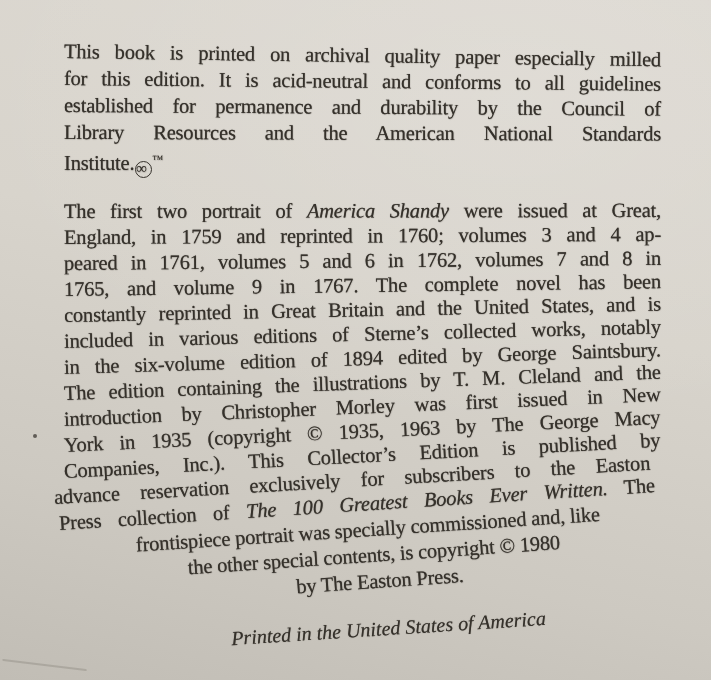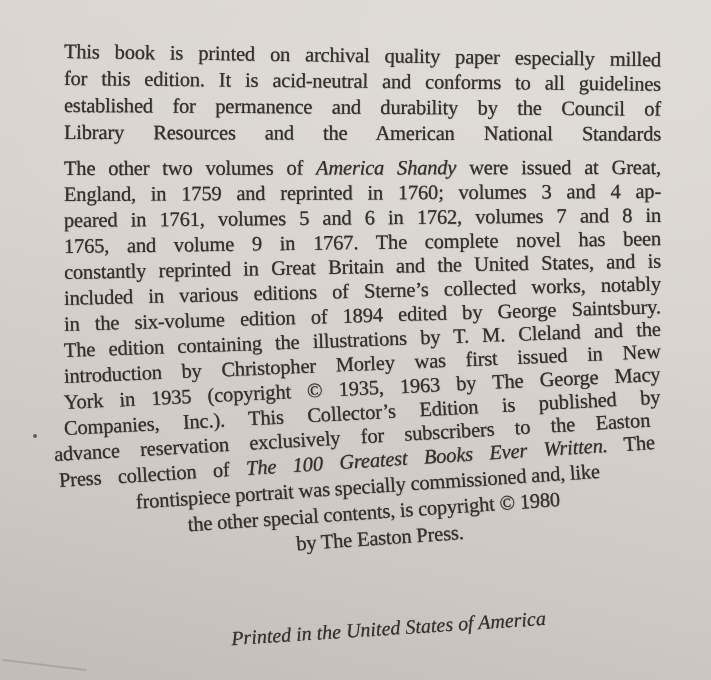--- a/index.html
+++ b/index.html
@@ -17,21 +17,21 @@
       linear-gradient(193deg, #ddd9d2 0%, #d8d4cc 42%, #cdc9c1 75%, #c1bdb5 100%);
     font-family: "Liberation Serif", "DejaVu Serif", serif;
     color: #35312b;
   }
   .textblock {
     position: absolute;
     left: 64px; top: 38px;
     width: 597px;
   }
   .para { margin: 0; }
-  .para1 { margin-bottom: 9px; }
+  .para1 { margin-bottom: 20px; }
   .line {
     position: relative;
     font-size: 20.5px;
     letter-spacing: -0.2px;
     white-space: nowrap;
     text-shadow: 0 0 0.8px rgba(53,49,43,0.75), 0.4px 0.6px 1px rgba(53,49,43,0.18);
     transform-origin: 0 50%;
     transform: translateX(var(--tx, 0px)) rotate(var(--r, 0deg));
   }
   .para1 .line { line-height: 27px; }
@@ -91,24 +91,25 @@
 
 <div class="page">
 
   <div class="textblock">
 
     <div class="para para1">
       <div class="line j" style="--r:0.8deg">This book is printed on archival quality paper especially milled</div>
       <div class="line j" style="--r:0.55deg">for this edition. It is acid-neutral and conforms to all guidelines</div>
       <div class="line j" style="--r:0.35deg">established for permanence and durability by the Council of</div>
       <div class="line j" style="--r:0.15deg">Library Resources and the American National Standards</div>
+      <div class="line noj" style="--r:0deg"><span>Institute.</span><span class="ppicon">∞</span><span class="tmsym">™</span></div>
     </div>
 
     <div class="para para2">
-      <div class="line j" style="--r:-0.1deg"><span>The other two volumes of </span><span class="ital">America Shandy</span><span> were issued at Great,</span></div>
+      <div class="line j" style="--r:-0.1deg"><span>The first two portrait of </span><span class="ital">America Shandy</span><span> were issued at Great,</span></div>
       <div class="line j" style="--r:-0.3deg">England, in 1759 and reprinted in 1760; volumes 3 and 4 ap-</div>
       <div class="line j" style="--r:-0.5deg">peared in 1761, volumes 5 and 6 in 1762, volumes 7 and 8 in</div>
       <div class="line j" style="--r:-0.75deg">1765, and volume 9 in 1767. The complete novel has been</div>
       <div class="line j" style="--r:-1.1deg">constantly reprinted in Great Britain and the United States, and is</div>
       <div class="line j" style="--r:-1.4deg">included in various editions of Sterne’s collected works, notably</div>
       <div class="line j" style="--r:-1.7deg">in the six-volume edition of 1894 edited by George Saintsbury.</div>
       <div class="line j" style="--r:-2.05deg">The edition containing the illustrations by T. M. Cleland and the</div>
       <div class="line j" style="--r:-2.4deg">introduction by Christopher Morley was first issued in New</div>
       <div class="line j" style="--r:-2.7deg">York in 1935 (copyright © 1935, 1963 by The George Macy</div>
       <div class="line j" style="--r:-3.0deg">Companies, Inc.). This Collector’s Edition is published by</div>

